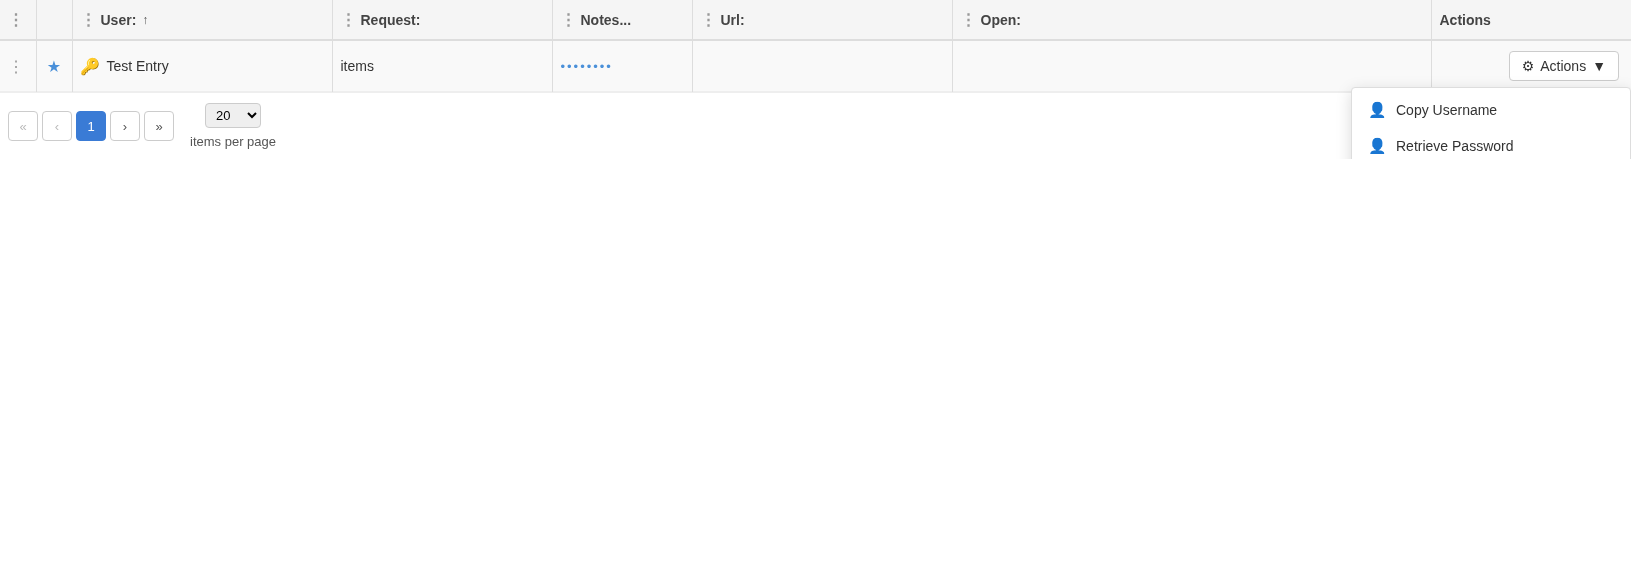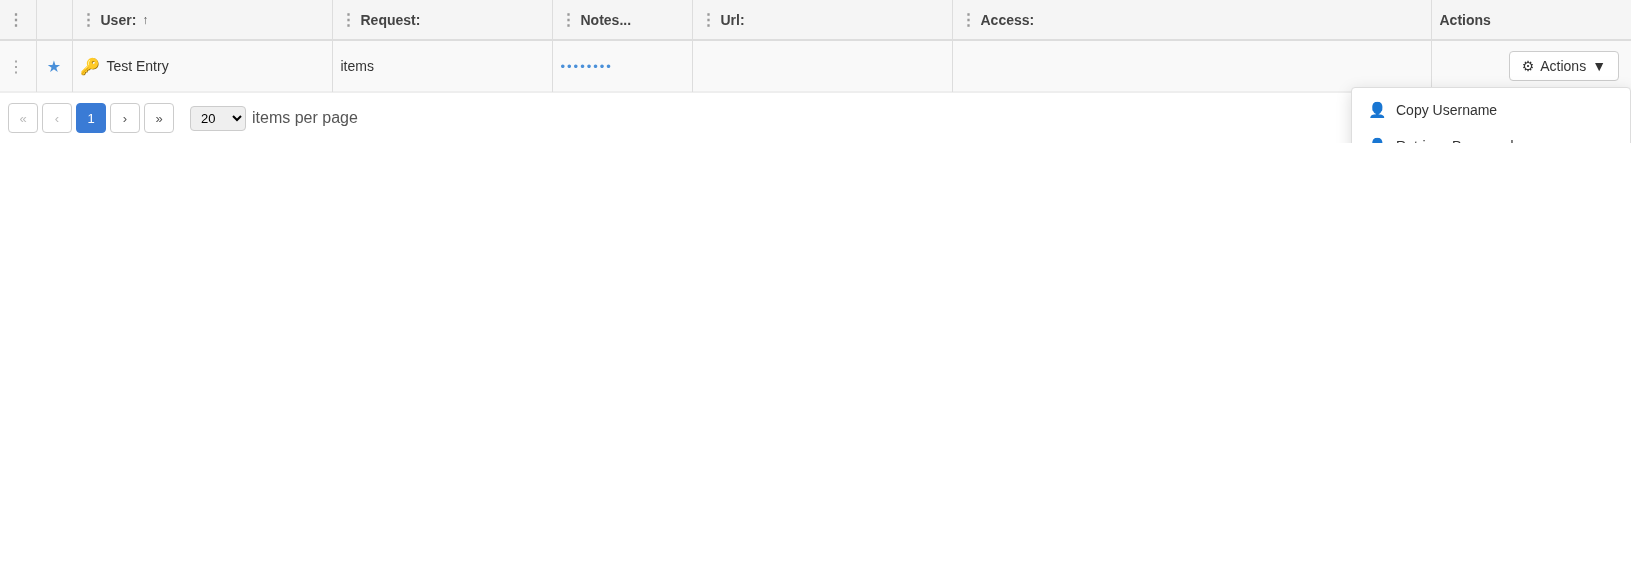--- a/index.html
+++ b/index.html
@@ -149,33 +149,34 @@
     .page-btn.disabled {
       color: #bbb;
       cursor: default;
     }
 
     .per-page-select {
       display: flex;
       align-items: center;
       gap: 6px;
       margin-left: 12px;
+      flex-direction: column;
     }
 
     .per-page-select select {
       padding: 3px 6px;
       border: 1px solid #ccc;
       border-radius: 4px;
       font-size: 13px;
       cursor: pointer;
     }
 
     .per-page-label {
       color: #555;
-      font-size: 16px;
+      font-size: 13px;
     }
 
     
     .dropdown-menu {
       position: absolute;
       right: 0;
       top: 46px;
       width: 280px;
       background: #fff;
       border: 1px solid #ddd;
@@ -269,21 +270,21 @@
         </th>
         <th class="col-url">
           <div class="th-content">
             <span class="dots-icon">⋮</span>
             <span>Url:</span>
           </div>
         </th>
         <th class="col-notes">
           <div class="th-content">
             <span class="dots-icon">⋮</span>
-            <span>Access:</span>
+            <span>Open:</span>
           </div>
         </th>
         <th class="col-actions">
           <span>Actions</span>
         </th>
       </tr>
     </thead>
     <tbody>
       <tr>
         <td>

